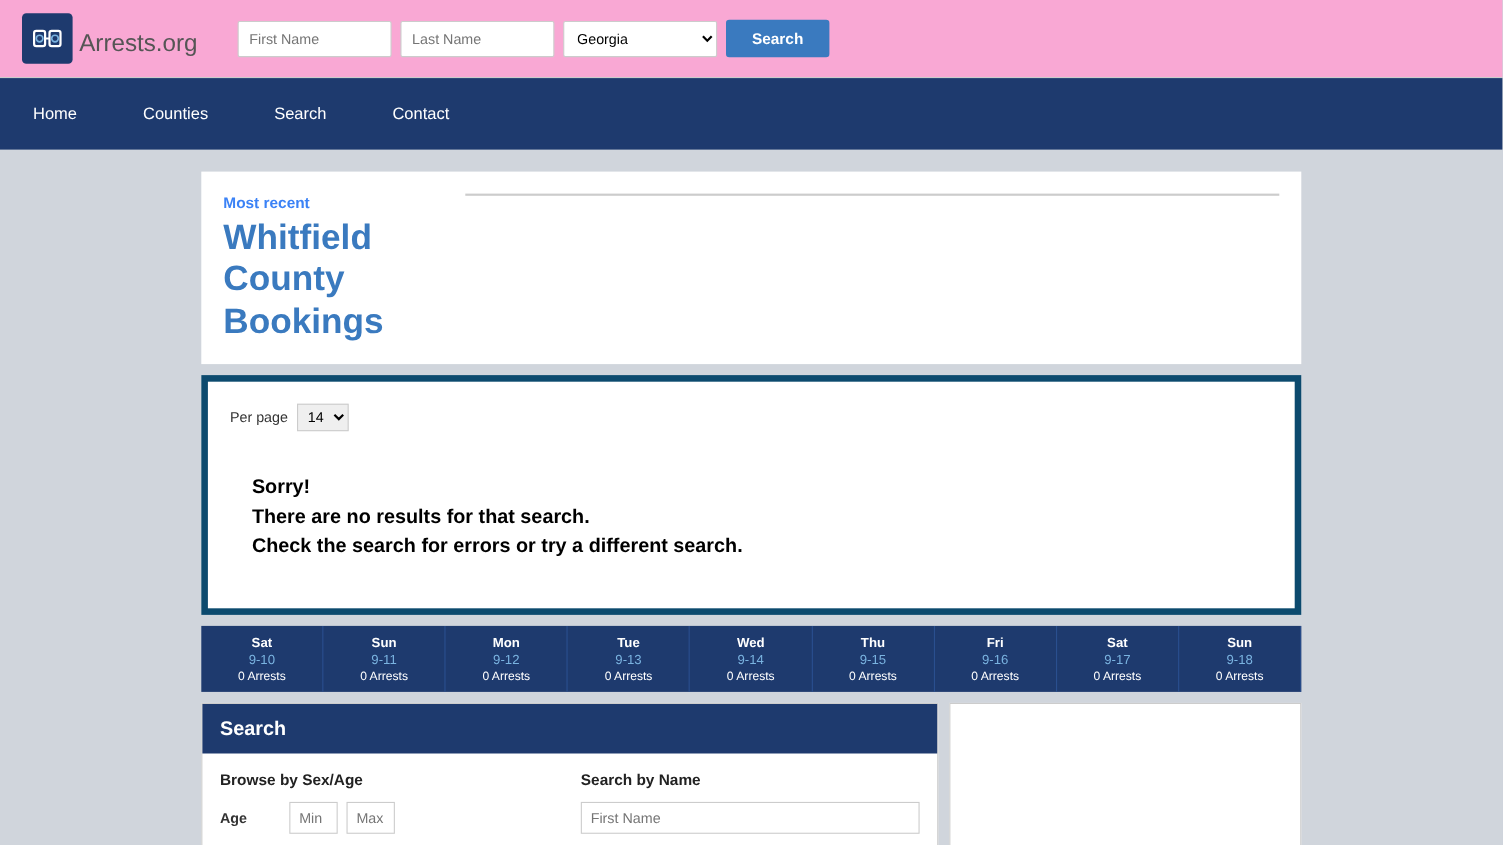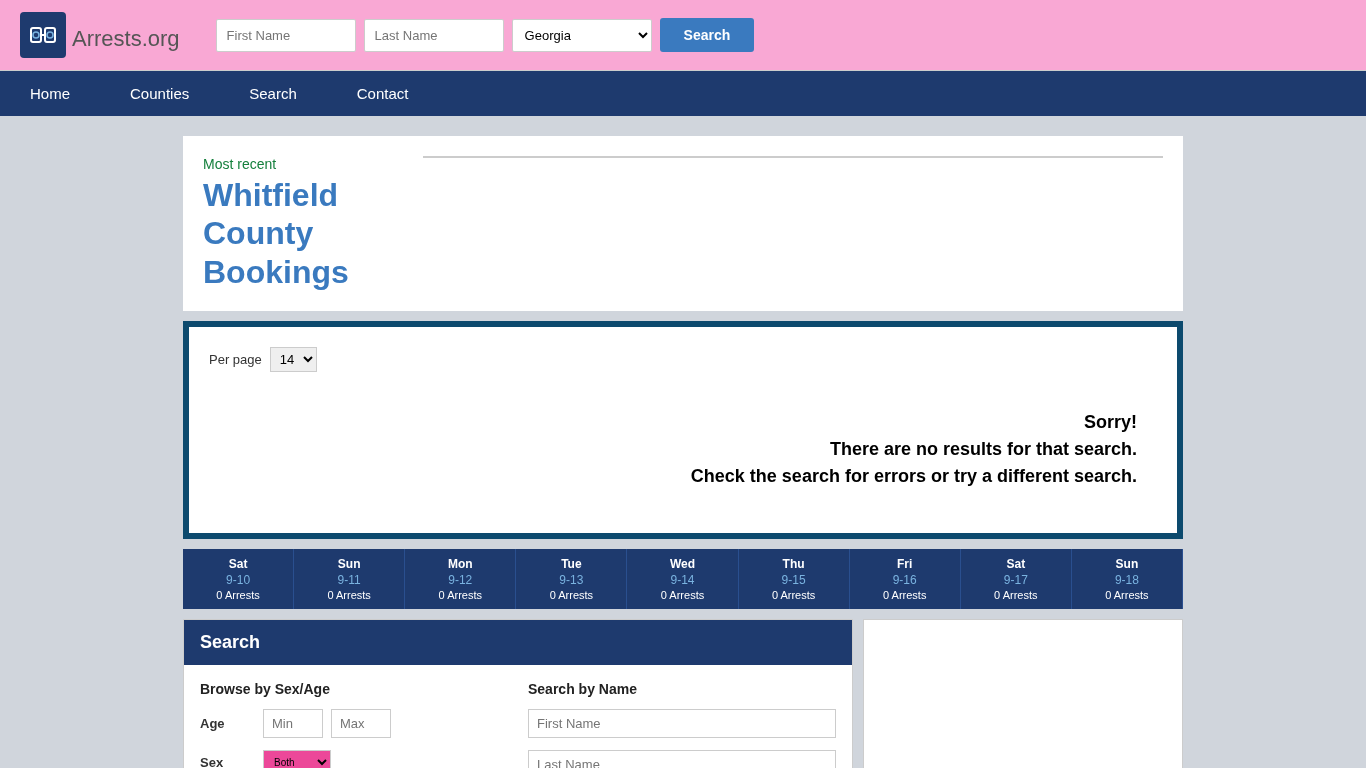--- a/index.html
+++ b/index.html
@@ -87,38 +87,39 @@
 
     
     #navbar {
       background: #1e3a6e;
       display: flex;
       align-items: center;
     }
 
     .nav-item {
       color: white;
-      padding: 14px 30px;
+      padding: 24px 30px;
       cursor: pointer;
       font-size: 15px;
       text-decoration: none;
       display: inline-block;
     }
 
     
     #main {
       max-width: 1020px;
       margin: 0 auto;
       padding: 10px 0;
     }
 
     #most-recent-label {
-      color: #15803d;
+      color: #3b82f6;
       font-size: 14px;
       margin-bottom: 4px;
+      font-weight: bold;
     }
 
     #county-title {
       color: #3a7abf;
       font-size: 32px;
       font-weight: bold;
       line-height: 1.2;
     }
 
     #results-box {
@@ -140,21 +141,21 @@
       color: #333;
     }
 
     #per-page-row select {
       padding: 3px 5px;
       border: 1px solid #ccc;
       font-size: 13px;
     }
 
     #no-results {
-      text-align: right;
+      text-align: left;
       padding: 20px;
       font-size: 18px;
     }
 
     #no-results p {
       margin-bottom: 6px;
     }
 
     
     #calendar-strip {
@@ -243,21 +244,21 @@
     }
 
     .form-row input[type="text"] {
       padding: 6px 8px;
       border: 1px solid #ccc;
       font-size: 13px;
       flex: 1;
     }
 
     .form-row input.age-input {
-      width: 60px;
+      width: 44px;
       flex: none;
       padding: 6px 8px;
       border: 1px solid #ccc;
       font-size: 13px;
     }
 
     .form-row select {
       padding: 5px 6px;
       border: 1px solid #ccc;
       font-size: 10px;

